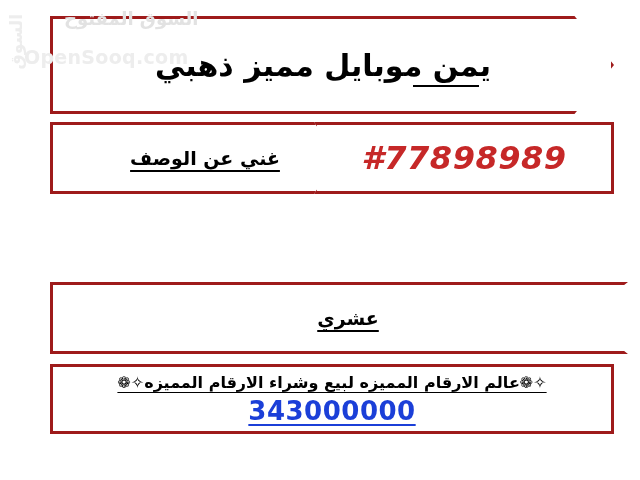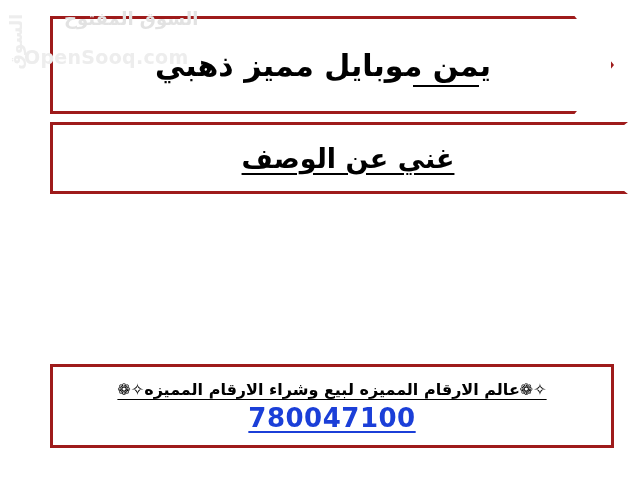--- a/index.html
+++ b/index.html
@@ -137,36 +137,36 @@
     border: 3px solid #9e1b1b;
     box-sizing: border-box;
     display: flex;
     align-items: center;
     justify-content: center;
     background: #ffffff;
     clip-path: polygon(0% 0%, 100% 0%, 92% 50%, 100% 100%, 0% 100%);
     margin-right: -14px;
   }
   .desc-text {
-    font-size: 27px;
+    font-size: 19px;
     font-weight: bold;
     color: #000000;
     direction: rtl;
     text-decoration: underline;
     text-underline-offset: 5px;
     text-decoration-thickness: 2px;
     padding-left: 18px;
   }
 
   
   .footer {
     margin: 2px 12px 10px 12px;
     border: 3px solid #9e1b1b;
     box-sizing: border-box;
-    height: 84px;
+    height: 70px;
     display: flex;
     flex-direction: column;
     align-items: center;
     justify-content: center;
     gap: 4px;
     background: #ffffff;
   }
   .footer-line {
     font-size: 16px;
     font-weight: bold;
@@ -197,29 +197,35 @@
 </div>
 
 <div class="poster">
 
   <div class="banner">
     <span class="banner-text">يمن موبايل مميز ذهبي</span>
     <span class="banner-underline"></span>
   </div>
 
   <div class="row">
+    <div class="num-box">
+      <span class="num-text">#77898989</span>
+    </div>
     <div class="desc-box">
       <span class="desc-text">غني عن الوصف</span>
     </div>
   </div>
 
   <div class="row">
   </div>
 
   <div class="row">
+    <div class="desc-box">
+      <span class="desc-text">عشري</span>
+    </div>
   </div>
 
   <div class="footer">
     <span class="footer-line">✧❁عالم الارقام المميزه لبيع وشراء الارقام المميزه✧❁</span>
-    <span class="footer-phone">780047100</span>
+    <span class="footer-phone">343000000</span>
   </div>
 
 </div>
 
 </body></html>

